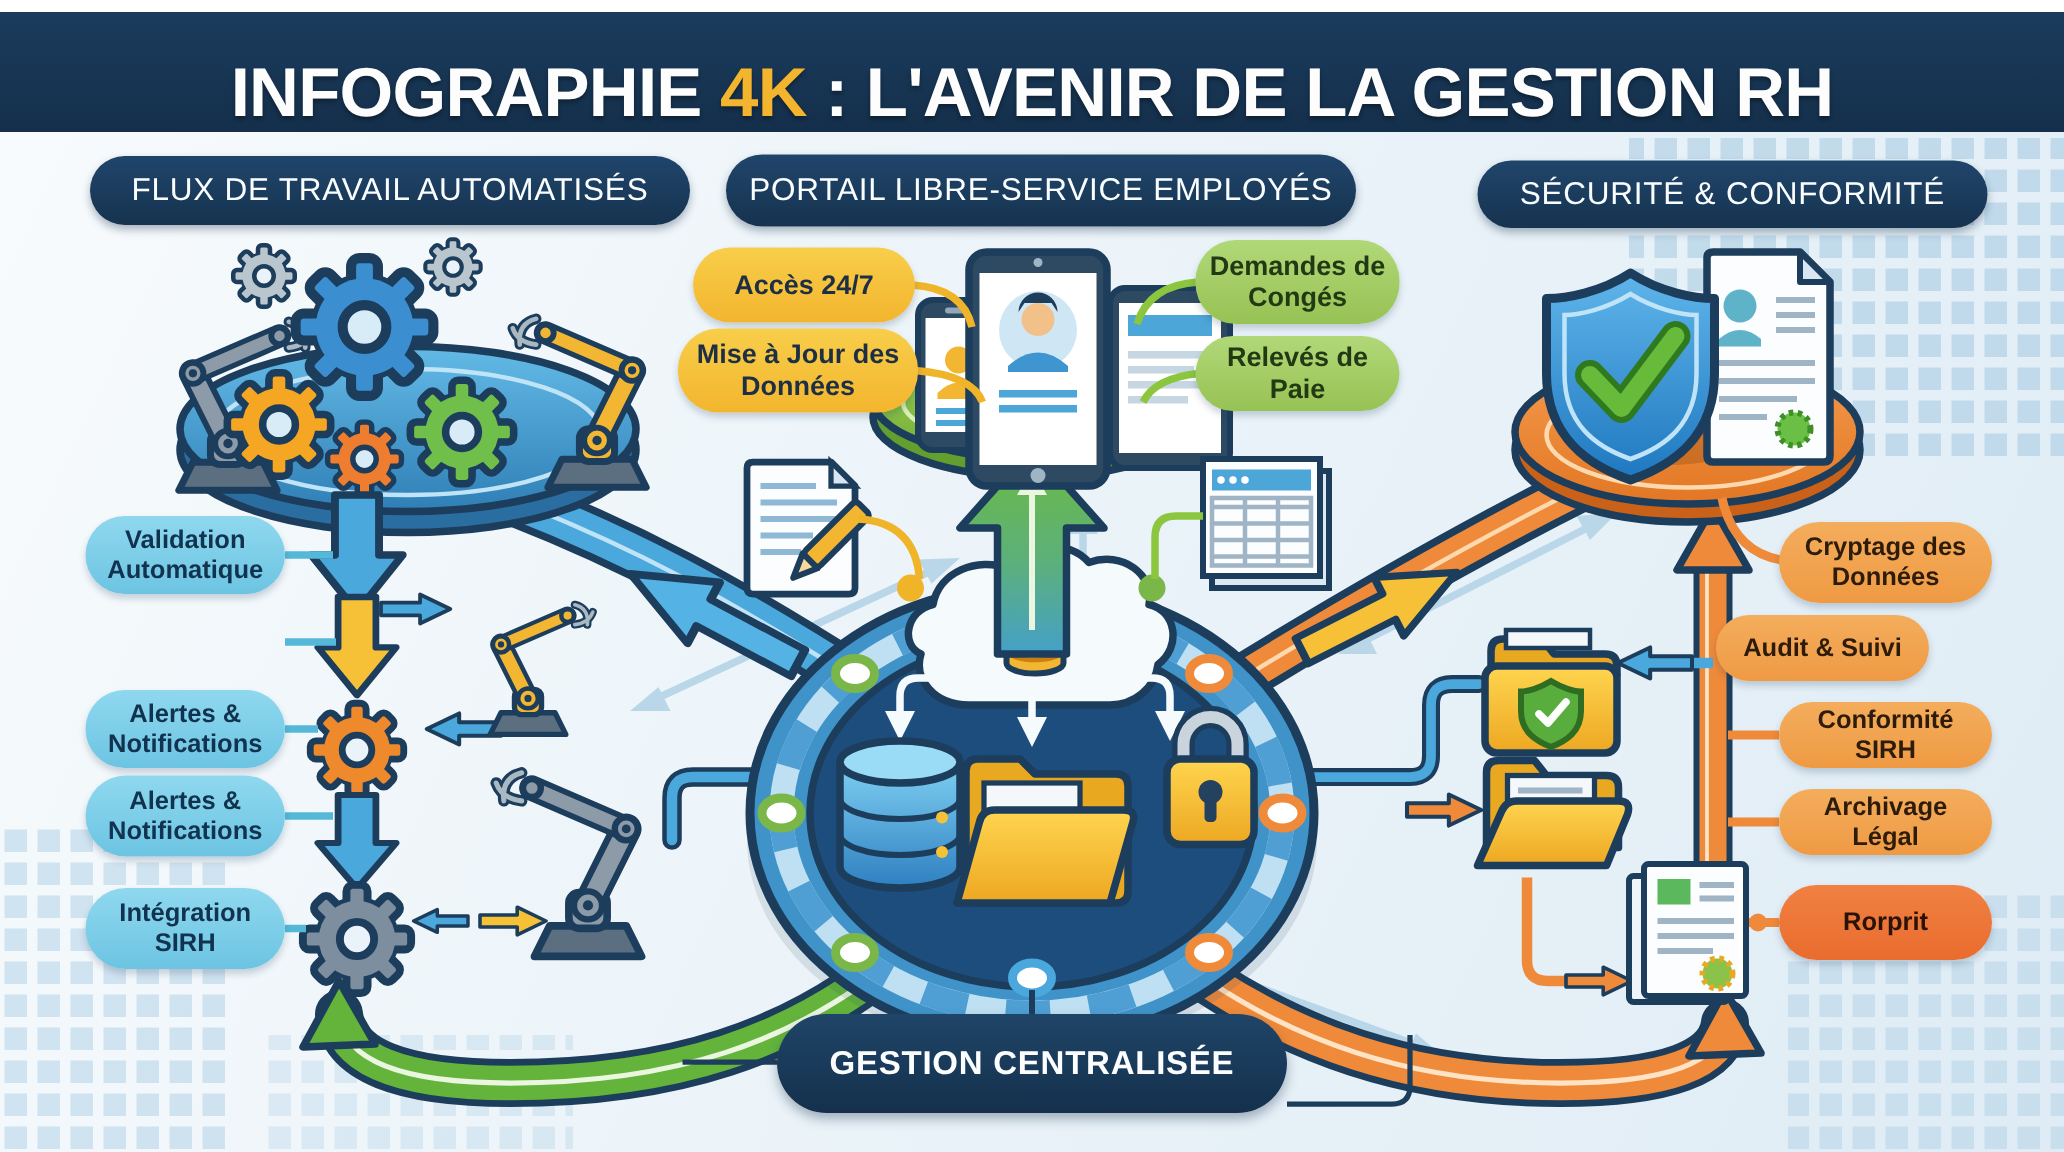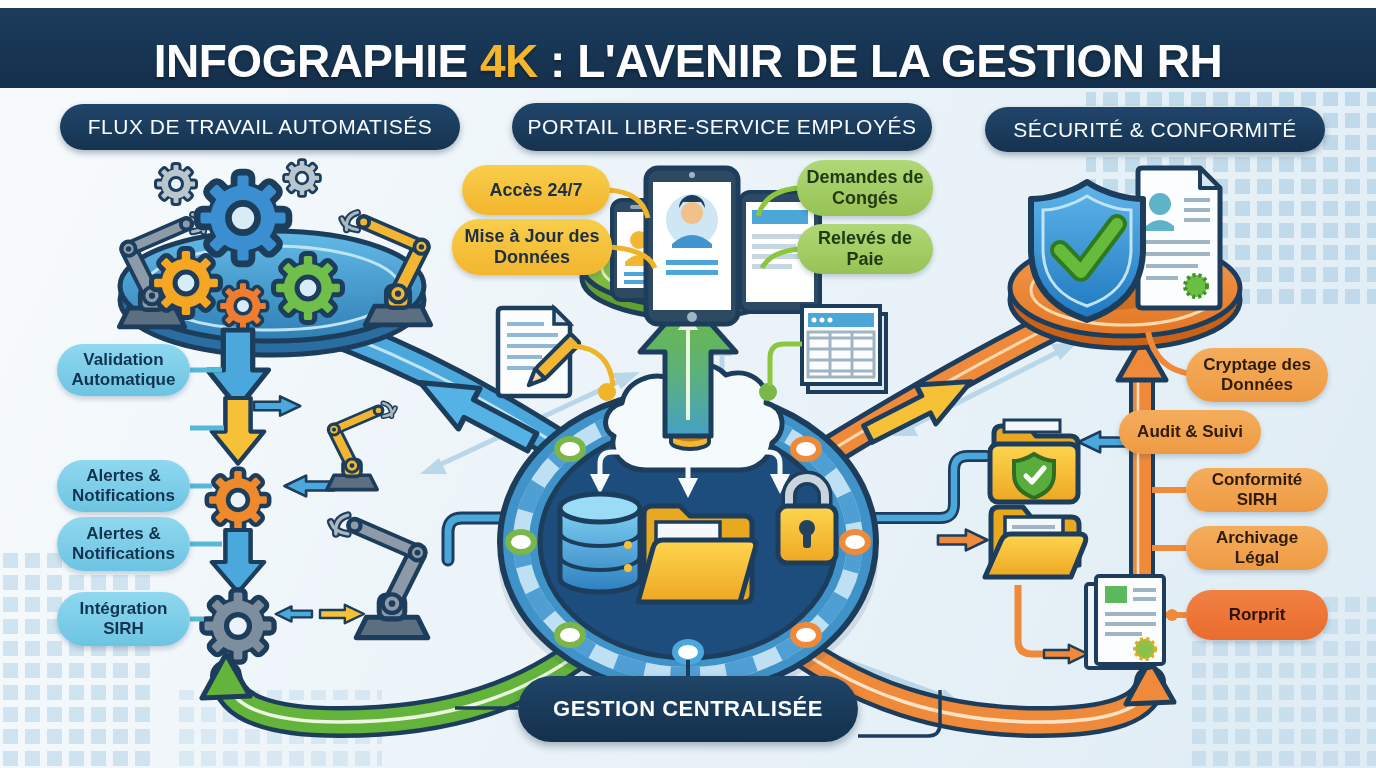--- a/index.html
+++ b/index.html
@@ -405,35 +405,35 @@
     <path d="M858 736 h70 q12 0 12 -12 v-34" stroke-width="3.5"></path>
   </g>
 </svg>
 
 <div class="topstrip"></div>
 <div class="header">
   <div class="title"><span>INFOGRAPHIE </span><span class="gold">4K</span><span> : L'AVENIR DE LA GESTION RH</span></div>
 </div>
 
 <div class="secpill" style="left:60px;top:104px;width:400px;height:46px;font-size:21px;">FLUX DE TRAVAIL AUTOMATISÉS</div>
-<div class="secpill" style="left:512px;top:103px;width:420px;height:48px;font-size:21px;">PORTAIL LIBRE-SERVICE EMPLOYÉS</div>
+<div class="secpill" style="left:484px;top:103px;width:420px;height:48px;font-size:21px;">PORTAIL LIBRE-SERVICE EMPLOYÉS</div>
 <div class="secpill" style="left:985px;top:107px;width:340px;height:45px;font-size:21px;">SÉCURITÉ &amp; CONFORMITÉ</div>
 
 <div class="pill blue" style="left:57px;top:344px;width:133px;height:52px;">Validation Automatique</div>
 <div class="pill blue" style="left:57px;top:460px;width:133px;height:52px;">Alertes &amp; Notifications</div>
 <div class="pill blue" style="left:57px;top:517px;width:133px;height:54px;">Alertes &amp; Notifications</div>
 <div class="pill blue" style="left:57px;top:592px;width:133px;height:54px;">Intégration SIRH</div>
 
 <div class="pill yellow" style="left:462px;top:165px;width:148px;height:50px;">Accès 24/7</div>
 <div class="pill yellow" style="left:452px;top:219px;width:160px;height:56px;">Mise à Jour des Données</div>
 <div class="pill green" style="left:797px;top:160px;width:136px;height:56px;">Demandes de Congés</div>
 <div class="pill green" style="left:797px;top:224px;width:136px;height:50px;">Relevés de Paie</div>
 
 <div class="pill orange" style="left:1186px;top:348px;width:142px;height:54px;">Cryptage des Données</div>
-<div class="pill orange" style="left:1119px;top:410px;width:142px;height:44px;">Audit &amp; Suivi</div>
+<div class="pill orange" style="left:1144px;top:410px;width:142px;height:44px;">Audit &amp; Suivi</div>
 <div class="pill orange" style="left:1186px;top:468px;width:142px;height:44px;">Conformité SIRH</div>
 <div class="pill orange" style="left:1186px;top:526px;width:142px;height:44px;">Archivage Légal</div>
 <div class="pill orange strong" style="left:1186px;top:590px;width:142px;height:50px;">Rorprit</div>
 
 <div class="banner">
   <div>GESTION CENTRALISÉE</div>
 </div>
 
 </div>
 

